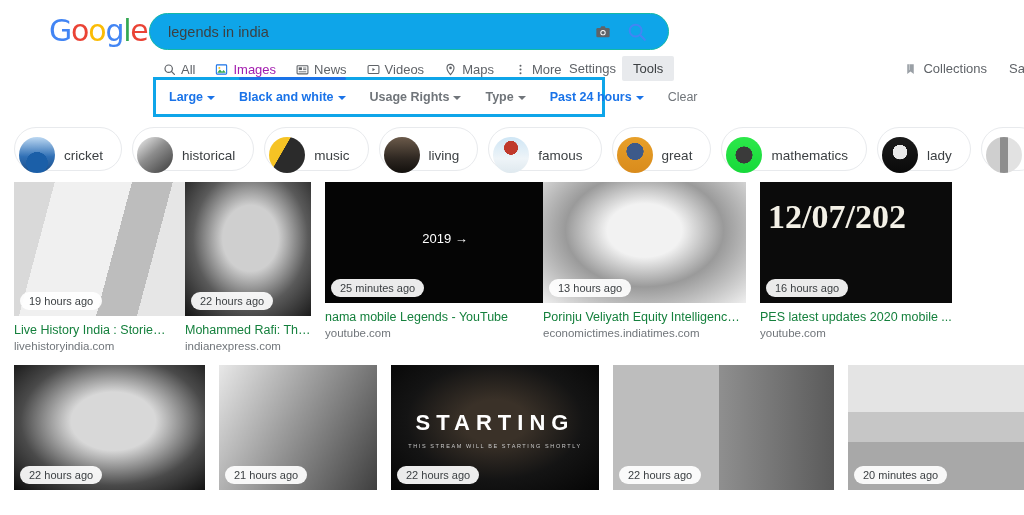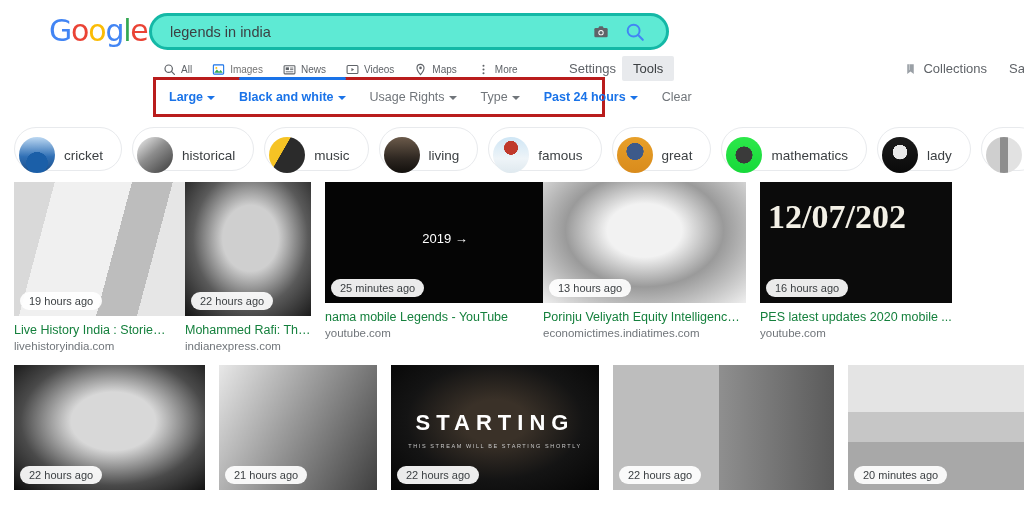--- a/index.html
+++ b/index.html
@@ -31,23 +31,23 @@
     line-height: 1;
     white-space: nowrap;
     user-select: none;
   }
   .logo span { font-weight: 400; }
 
   .searchbox {
     position: absolute;
     left: 114px; top: 13px;
     width: 520px; height: 37px;
-    border: 3px solid #14b8a6;
+    border: 1px solid #14b8a6;
     border-radius: 24px;
-    background: #5eead4;
+    background: #0ea5e9;
     display: flex;
     align-items: center;
   }
   .search-input {
     flex: 1;
     border: none; outline: none;
     background: transparent;
     font-family: "Liberation Sans", sans-serif;
     font-size: 14.5px;
     color: #3c4043;
@@ -67,32 +67,32 @@
     cursor: pointer;
   }
 
   
   .navtabs {
     position: absolute;
     left: 128px; top: 58px;
     display: flex;
     align-items: center;
     height: 22px;
-    font-size: 10px;
+    font-size: 13px;
   }
   .navtab {
     display: flex;
     align-items: center;
     gap: 5px;
     margin-right: 20px;
     color: #5f6368;
     white-space: nowrap;
     cursor: pointer;
   }
-  .navtab.active { color: #737373; }
+  .navtab.active { color: #a21caf; }
   .navtab svg { display: block; }
 
   .settings-link {
     position: absolute;
     left: 534px; top: 61px;
     font-size: 13px;
     color: #5f6368;
     cursor: pointer;
     white-space: nowrap;
   }
@@ -144,41 +144,42 @@
     background: #9aa0a6;
     border-radius: 50%;
     width: 4px; height: 4px;
   }
 
   
   .annotation-box {
     position: absolute;
     left: 118px; top: 77px;
     width: 452px; height: 40px;
-    border: 3px solid #b91c1c;
+    border: 3px solid #0ea5e9;
     background: #fff;
     z-index: 5;
   }
   .filterbar {
     position: absolute;
     left: 0; top: 0; right: 0; bottom: 0;
     display: flex;
     align-items: center;
     padding-left: 13px;
     font-size: 12.5px;
   }
   .filter {
     position: relative;
     display: flex;
     align-items: center;
     gap: 4px;
     margin-right: 24px;
     color: #70757a;
     white-space: nowrap;
     cursor: pointer;
+    font-weight: bold;
   }
   .filter.sel { color: #1a73e8; font-weight: bold; }
   .filter.active-underline::before {
     content: "";
     position: absolute;
     left: 0; right: 0; top: -13px;
     height: 3px;
     background: #1a73e8;
     border-radius: 2px;
   }

